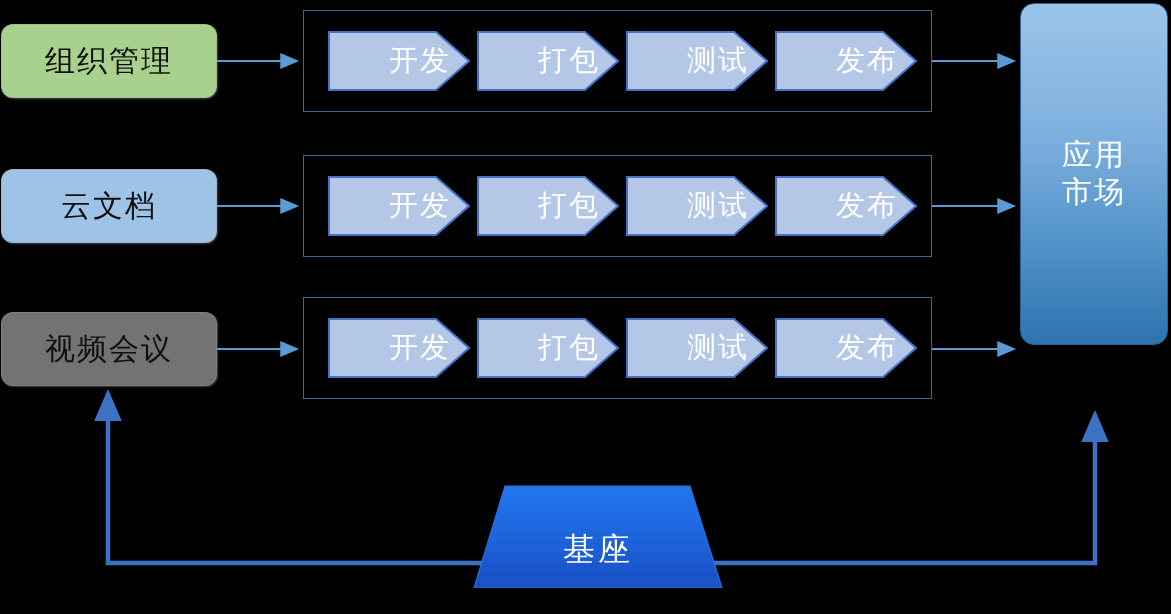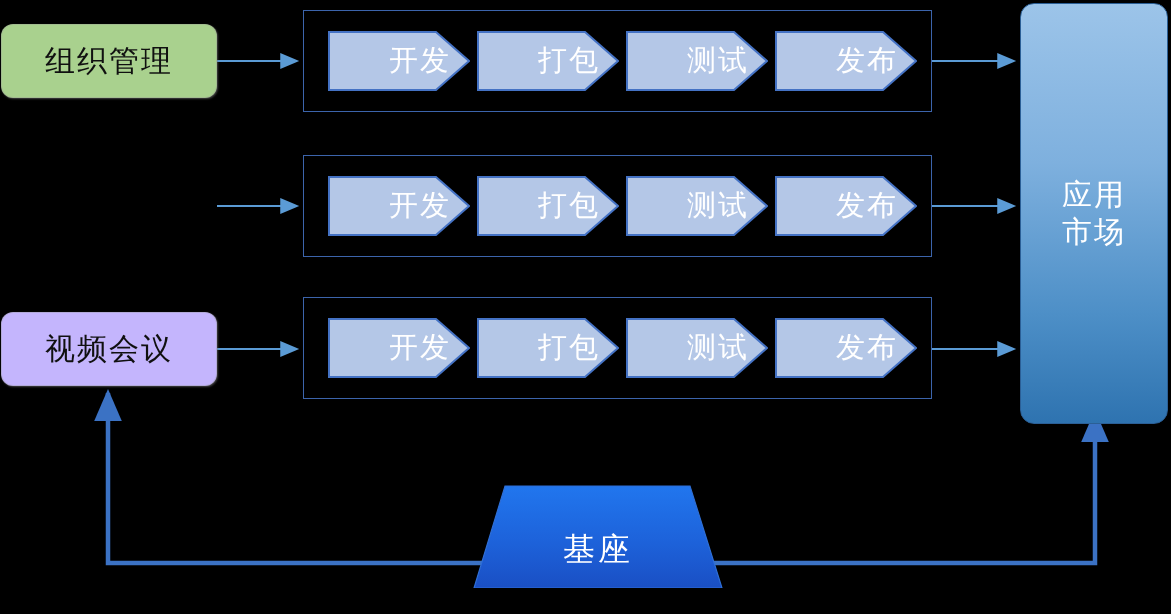--- a/index.html
+++ b/index.html
@@ -25,21 +25,21 @@
     justify-content: center;
     color: #101010;
     font-size: 30px;
     letter-spacing: 2px;
     box-shadow: 1px 1px 2px rgba(120,120,120,0.55);
     border: 1px solid rgba(150,150,150,0.35);
     box-sizing: border-box;
   }
   .pill-green  { background:#a9d18e; }
   .pill-blue   { background:#9dc3e6; }
-  .pill-yellow { background:#c4b5fd; }
+  .pill-yellow { background:#737373; }
 
   
   .group-box {
     position: absolute;
     border: 1.6px solid #3c64ab;
     background: transparent;
     box-sizing: border-box;
   }
 
   
@@ -150,20 +150,23 @@
 
     <g>
       <path d="M640,563 L1095,563 L1095,414" fill="none" stroke="#3b72c4" stroke-width="4.5" marker-end="url(#ah-dark)"></path>
     </g>
   </svg>
 
   <div class="pill pill-green" style="left:1px; top:24px; width:216px; height:74px;">
     <span>组织管理</span>
   </div>
 
+  <div class="pill pill-blue" style="left:1px; top:169px; width:216px; height:74px;">
+    <span>云文档</span>
+  </div>
 
   <div class="pill pill-yellow" style="left:1px; top:312px; width:216px; height:74px;">
     <span>视频会议</span>
   </div>
 
   <div class="group-box" style="left:303px; top:10px; width:629px; height:102px;"></div>
 
   <div class="chevron" style="left:328px; top:31px; width:142px; height:60px;">
     <svg class="chev-svg" viewBox="0 0 142 60" preserveAspectRatio="none">
       <polygon points="1,1 108,1 141,30 108,59 1,59" fill="#b4c7e7" stroke="#4472c4" stroke-width="2"></polygon>
@@ -245,21 +248,21 @@
     <span class="chev-label">测试</span>
   </div>
 
   <div class="chevron" style="left:775px; top:318px; width:142px; height:60px;">
     <svg class="chev-svg" viewBox="0 0 142 60" preserveAspectRatio="none">
       <polygon points="1,1 108,1 141,30 108,59 1,59" fill="#b4c7e7" stroke="#4472c4" stroke-width="2"></polygon>
     </svg>
     <span class="chev-label">发布</span>
   </div>
 
-  <div id="app-market" style="left:1020px; top:3px; width:148px; height:421px;">
+  <div id="app-market" style="left:1020px; top:3px; width:148px; height:342px;">
     <div>
       <div>应用</div>
       <div>市场</div>
     </div>
   </div>
 
   <div id="base-wrap" style="left:470px; top:484px; width:256px; height:104px;">
     <svg width="256" height="104" viewBox="0 0 256 104" xmlns="http://www.w3.org/2000/svg">
       <defs>
         <linearGradient id="baseGrad" x1="0" y1="0" x2="0" y2="1">

